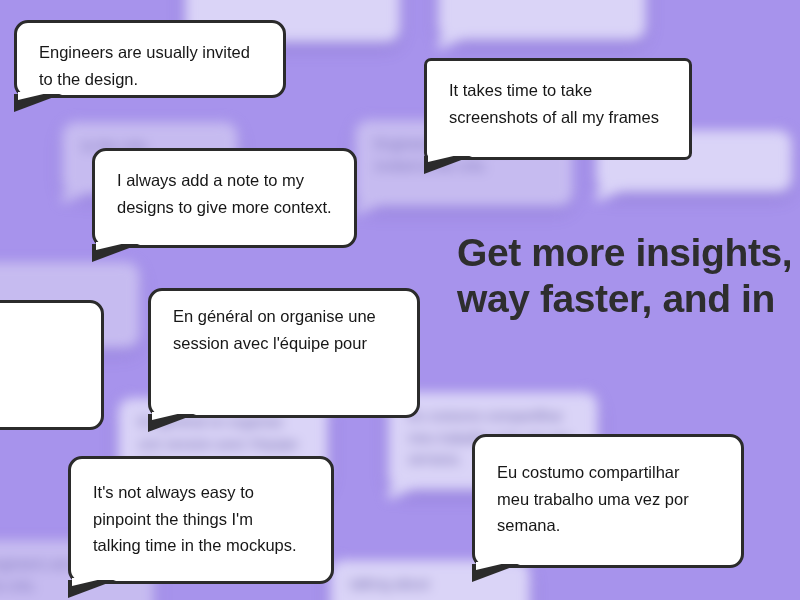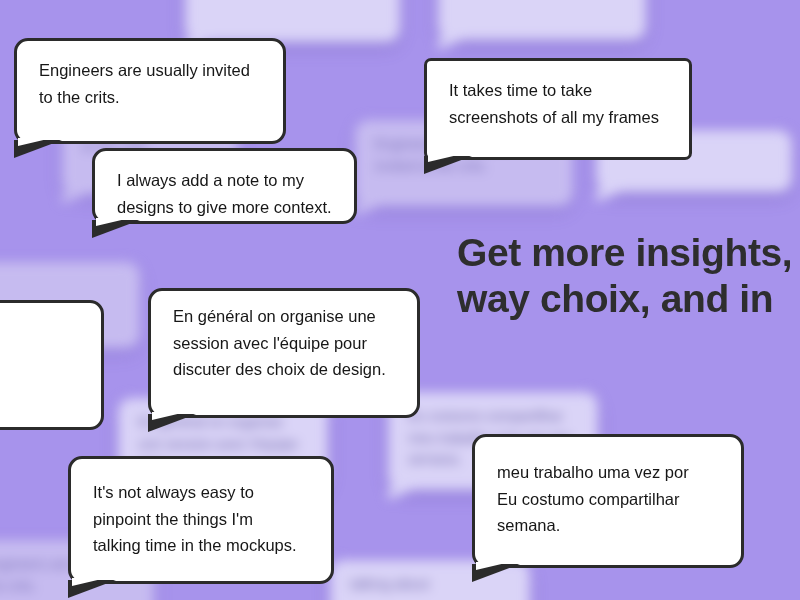--- a/index.html
+++ b/index.html
@@ -150,67 +150,66 @@
     </div>
 
     <div class="bg-bubble light" style="left:330px; top:560px; width:200px; height:76px;">
       <span>talking about</span>
     </div>
 
   </div>
 
   <div id="headline">
     <span class="hl-line">Get more insights,</span>
-    <span class="hl-line">way choix, and in</span>
-  </div>
-
-  <div class="bubble" style="left:14px; top:20px; width:272px; height:106px;margin-top:18px;">
+    <span class="hl-line">way faster, and in</span>
+  </div>
+
+  <div class="bubble" style="left:14px; top:20px; width:272px; height:78px;">
     <span class="btxt">Engineers are usually invited</span>
-    <span class="btxt">to the crits.</span>
+    <span class="btxt">to the design.</span>
     <span class="tail-outer"></span>
     <span class="tail-inner"></span>
   </div>
 
   <div class="bubble" style="left:424px; top:58px; width:268px; height:102px;border-radius:7px;">
     <span class="btxt">It takes time to take</span>
     <span class="btxt">screenshots of all my frames</span>
     <span class="tail-outer"></span>
     <span class="tail-inner"></span>
   </div>
 
-  <div class="bubble" style="left:92px; top:148px; width:265px; height:76px;">
+  <div class="bubble" style="left:92px; top:148px; width:265px; height:100px;">
     <span class="btxt">I always add a note to my</span>
     <span class="btxt">designs to give more context.</span>
     <span class="tail-outer"></span>
     <span class="tail-inner"></span>
   </div>
 
   <div class="bubble" style="left:148px; top:288px; width:272px; height:130px; padding-top:12px;">
     <span class="btxt">En général on organise une</span>
     <span class="btxt">session avec l'équipe pour</span>
-    <span class="btxt">discuter des choix de design.</span>
     <span class="tail-outer"></span>
     <span class="tail-inner"></span>
   </div>
 
   <div class="bubble" style="left:-96px; top:300px; width:200px; height:130px; padding-top:20px; overflow:hidden;">
     <span class="btxt">o</span>
     <span class="btxt">'m</span>
     <span class="btxt">ockups.</span>
   </div>
 
   <div class="bubble" style="left:68px; top:456px; width:266px; height:128px; padding-top:20px;">
     <span class="btxt">It's not always easy to</span>
     <span class="btxt">pinpoint the things I'm</span>
     <span class="btxt">talking time in the mockups.</span>
     <span class="tail-outer"></span>
     <span class="tail-inner"></span>
   </div>
 
   <div class="bubble" style="left:472px; top:434px; width:272px; height:134px; padding-top:22px;">
+    <span class="btxt">Eu costumo compartilhar</span>
     <span class="btxt">meu trabalho uma vez por</span>
-    <span class="btxt">Eu costumo compartilhar</span>
     <span class="btxt">semana.</span>
     <span class="tail-outer"></span>
     <span class="tail-inner"></span>
   </div>
 
 </div>
 
 </body></html>

